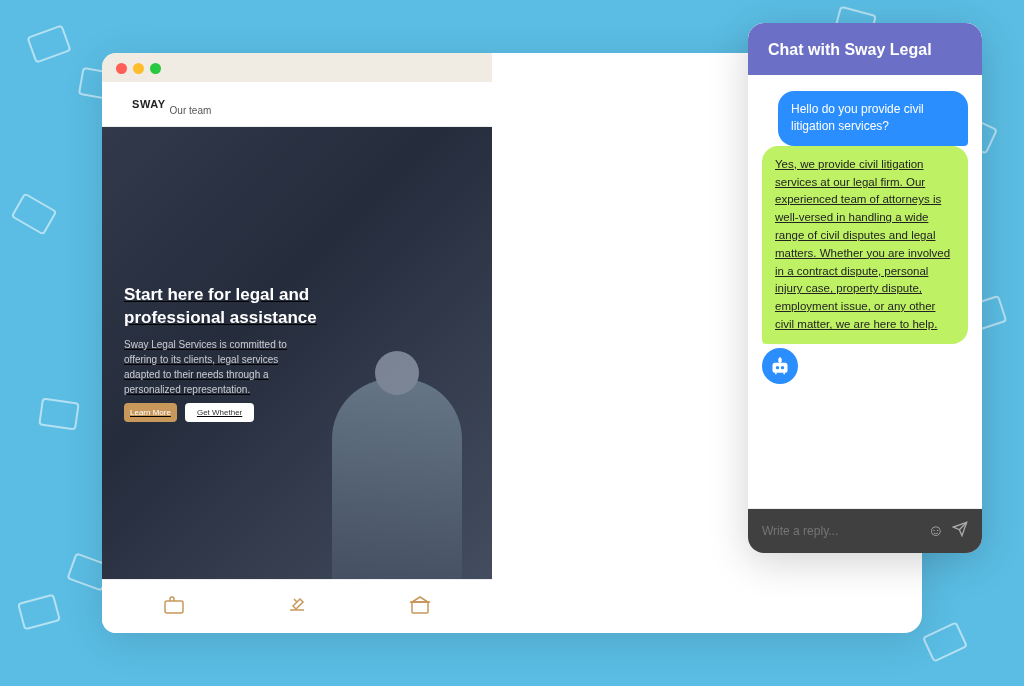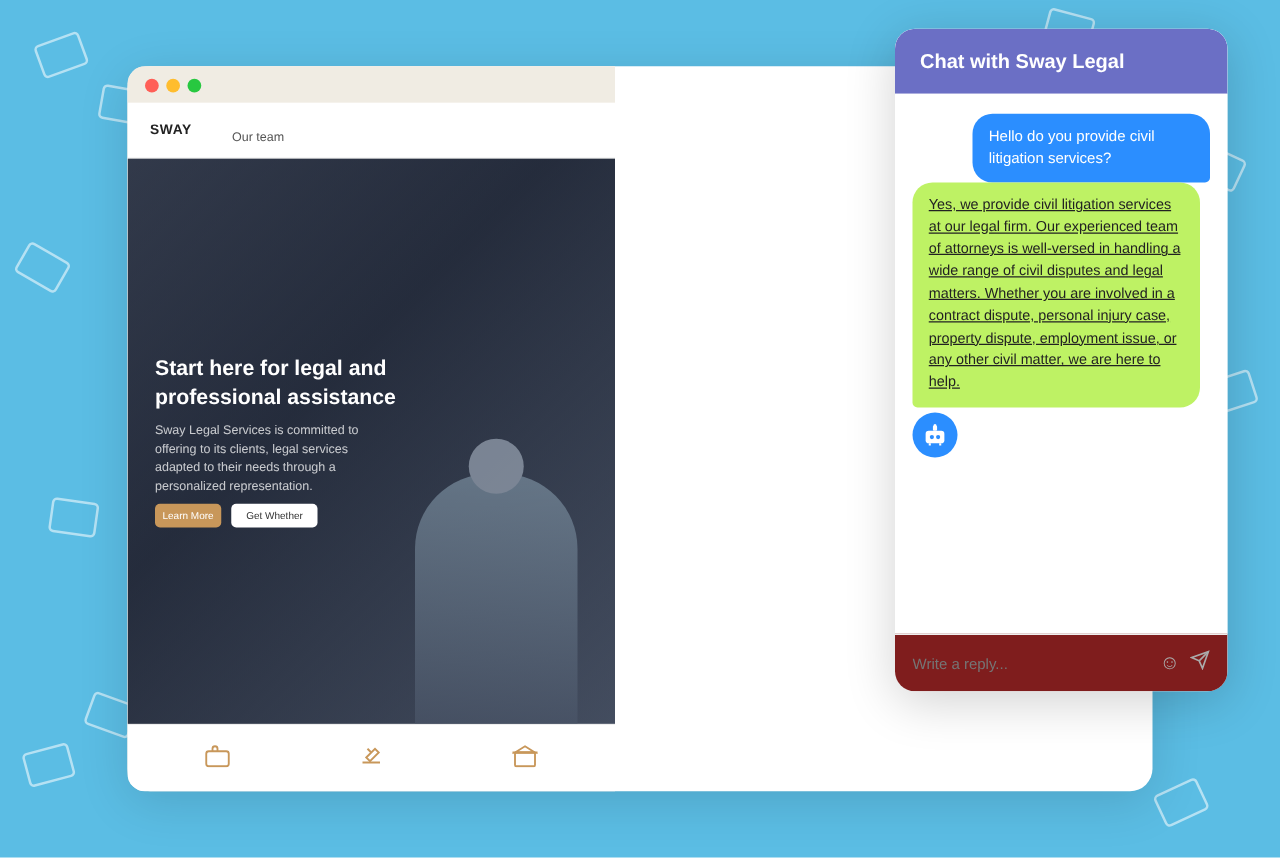--- a/index.html
+++ b/index.html
@@ -70,24 +70,24 @@
     .browser-content {
       flex: 1;
       display: flex;
       flex-direction: column;
       overflow: hidden;
     }
 
     
     .site-nav {
       background: #fff;
-      padding: 10px 18px;
-      display: flex;
-      align-items: center;
-      gap: 32px;
+      padding: 10px 30px;
+      display: flex;
+      align-items: center;
+      gap: 4px;
       border-bottom: 1px solid #eee;
       text-align: center;
     }
     .site-logo {
       font-weight: 700;
       font-size: 11px;
       letter-spacing: 0.05em;
       color: #222;
     }
     .site-nav-link {
@@ -100,20 +100,21 @@
     .hero {
       flex: 1;
       background: linear-gradient(rgba(30,35,50,0.55), rgba(30,35,50,0.55)),
                   linear-gradient(135deg, #4a5568 0%, #2d3748 40%, #718096 100%);
       position: relative;
       display: flex;
       flex-direction: column;
       justify-content: center;
       padding: 28px 22px;
       overflow: hidden;
+      text-decoration: underline;
     }
 
     
     .hero-person {
       position: absolute;
       right: 30px;
       bottom: 0;
       width: 130px;
       height: 200px;
       background: linear-gradient(180deg, #7b8fa0 0%, #4a5568 100%);
@@ -188,21 +189,21 @@
     .icon-svg {
       color: #c8975a;
       font-size: 18px;
     }
 
     
     .chat-widget {
       position: absolute;
       right: -60px;
       top: -30px;
-      width: 266px;
+      width: 234px;
       background: #fff;
       border-radius: 16px;
       box-shadow: 0 8px 40px rgba(0,0,0,0.18);
       display: flex;
       flex-direction: column;
       overflow: hidden;
       height: 530px;
     }
 
     .chat-header {
@@ -265,21 +266,21 @@
       height: 20px;
       fill: #fff;
     }
 
     .chat-input-area {
       border-top: 1px solid #eee;
       padding: 12px 14px;
       display: flex;
       align-items: center;
       gap: 8px;
-      background: #7f1d1d;
+      background: #404040;
     }
     .chat-input {
       flex: 1;
       border: none;
       outline: none;
       font-size: 12px;
       color: #999;
       background: transparent;
     }
     .chat-icons {

